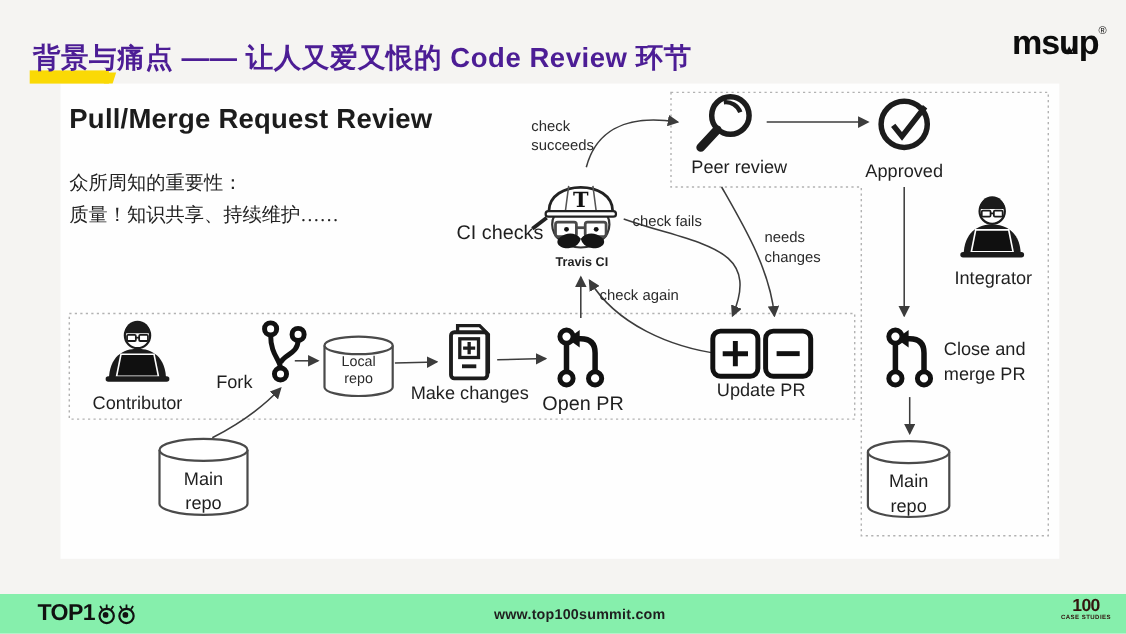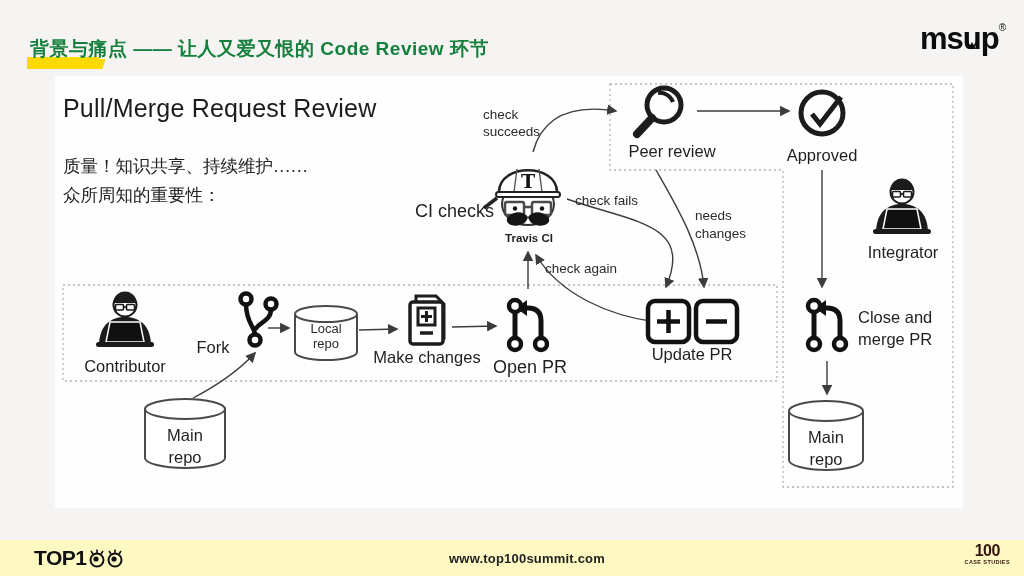--- a/index.html
+++ b/index.html
@@ -5,21 +5,21 @@
   html,body{margin:0;padding:0;}
   body{
     width:1024px;height:576px;position:relative;overflow:hidden;
     background:#f5f4f2;
     font-family:"Liberation Sans", sans-serif;
     -webkit-font-smoothing:antialiased;
   }
   
   .slide-title{
     position:absolute;left:30px;top:36px;z-index:3;
-    font-size:19px;font-weight:bold;color:#15803d;letter-spacing:.5px;
+    font-size:25px;font-weight:bold;color:#4c1d95;letter-spacing:.5px;
     white-space:nowrap;
   }
   .slide-title .hl-wrap{position:relative;display:inline-block;}
   .slide-title .hl-box{
     position:absolute;left:-3px;bottom:-7px;width:72px;height:12px;
     background:#fad905;z-index:-1;
   }
   .slide-title .hl-box::after{
     content:'';position:absolute;right:-5px;top:2px;width:8px;height:10px;background:#fad905;
     transform:skewX(-18deg);
@@ -32,40 +32,40 @@
   .msup-u::after{
     content:'';position:absolute;left:50%;transform:translateX(-50%);
     bottom:8px;width:0;height:0;
     border-left:4px solid transparent;border-right:4px solid transparent;
     border-bottom:7px solid #0d0d0d;
   }
   .msup-reg{font-size:10px;vertical-align:18px;font-weight:normal;letter-spacing:0;}
   
   .panel-heading{
     position:absolute;left:63px;top:94px;z-index:3;
-    font-size:25px;color:#1c1c1c;font-weight:normal;letter-spacing:.2px;
+    font-size:25px;color:#1c1c1c;font-weight:bold;letter-spacing:.2px;
   }
   .cn-text{
     position:absolute;left:63px;top:152px;z-index:3;
     font-family:"Liberation Serif", serif;
     font-size:17.5px;line-height:29px;color:#222;
   }
   
   svg.diagram{position:absolute;left:0;top:0;z-index:1;}
   svg .lbl   {font:16.5px "Liberation Sans", sans-serif; fill:#1f1f1f;}
   svg .lbl-s {font:13.5px "Liberation Sans", sans-serif; fill:#2b2b2b;}
   svg .lbl-xs{font:bold 11.5px "Liberation Sans", sans-serif; fill:#1f1f1f;}
   svg .lbl-cyl{font:13px "Liberation Sans", sans-serif; fill:#2b2b2b;}
   svg .flow  {stroke:#3c3c3c;stroke-width:1.4;fill:none;}
   svg .dashed{stroke:#b2b2b2;stroke-width:1.3;fill:none;stroke-dasharray:2 3;}
   svg .cyl   {fill:#fff;stroke:#4a4a4a;stroke-width:2;}
   
   .footer-bar{
     position:absolute;left:0;bottom:0;width:1024px;height:36px;
-    background:#fef9c3;z-index:4;display:flex;align-items:center;
+    background:#86efac;z-index:4;display:flex;align-items:center;
   }
   .top100-logo{display:flex;align-items:center;margin-left:34px;}
   .top100-text{font-size:21px;font-weight:bold;color:#111;letter-spacing:-.5px;}
   .footer-site{
     position:absolute;left:0;right:0;text-align:center;
     font-size:13px;font-weight:bold;color:#1f1f1f;letter-spacing:.2px;margin-left:30px;
   }
   .badge-100{
     position:absolute;right:14px;top:3px;text-align:center;line-height:1;
     color:#33140e;
@@ -79,22 +79,22 @@
 <div class="slide-title">
   <span class="hl-wrap"><span class="hl-box"></span><span>背景与痛点</span></span><span> —— </span><span>让人又爱又恨的 Code Review 环节</span>
 </div>
 
 <div class="msup-logo">
   <span>ms</span><span class="msup-u">u</span><span>p</span><span class="msup-reg">®</span>
 </div>
 
 <div class="panel-heading">Pull/Merge Request Review</div>
 <div class="cn-text">
+  <div>众所周知的重要性：</div>
   <div>质量！知识共享、持续维护……</div>
-  <div>众所周知的重要性：</div>
 </div>
 
 <svg class="diagram" width="1024" height="576" viewBox="0 0 1024 576">
   <defs>
     <marker id="arr" viewBox="0 0 10 10" refX="8.5" refY="5" markerWidth="7.5" markerHeight="7.5" orient="auto-start-reverse">
       <path d="M0,0 L10,5 L0,10 Z" fill="#3c3c3c"></path>
     </marker>
 
     <g id="dev">
       <path d="M-26,26 C-26,4 -13,-3 0,-3 C13,-3 26,4 26,26 Z" fill="#1b1b1b"></path>

